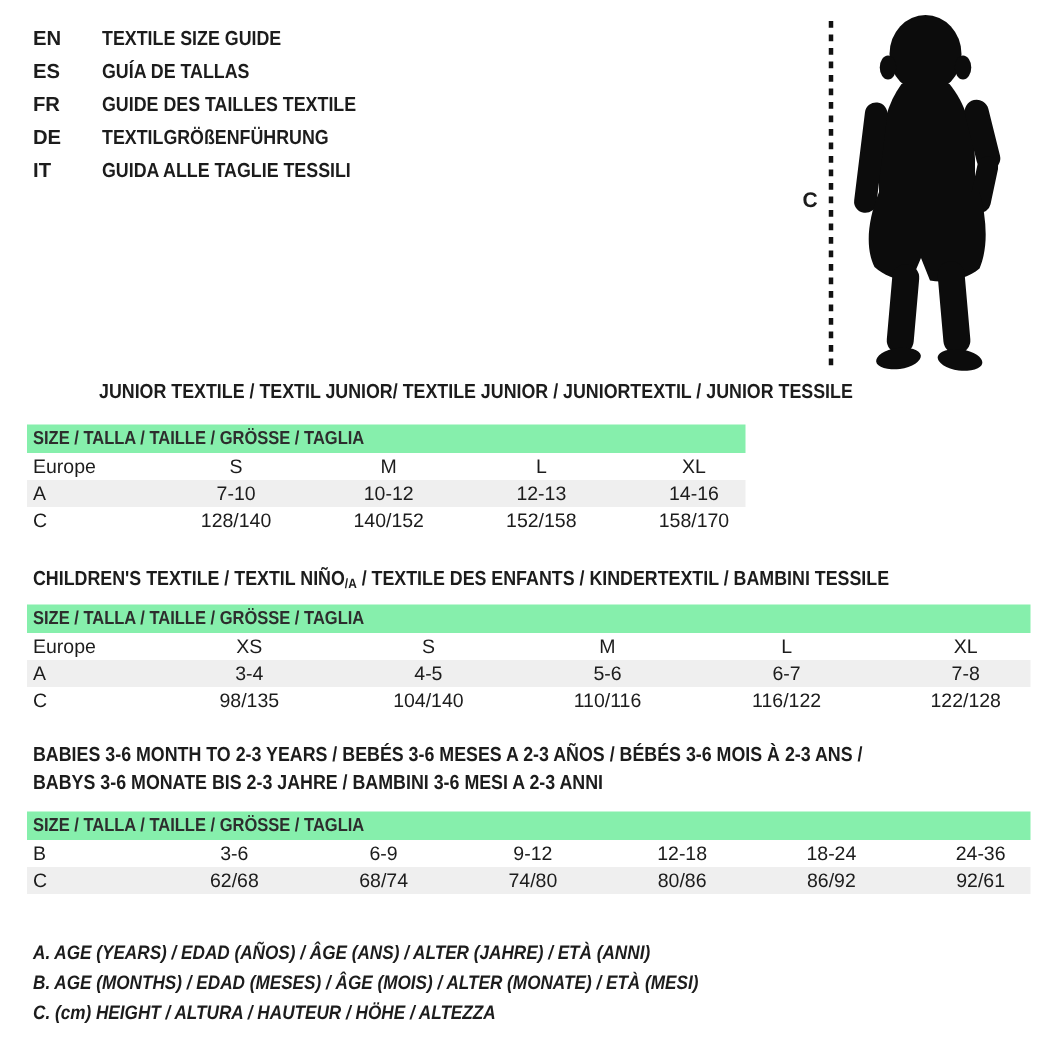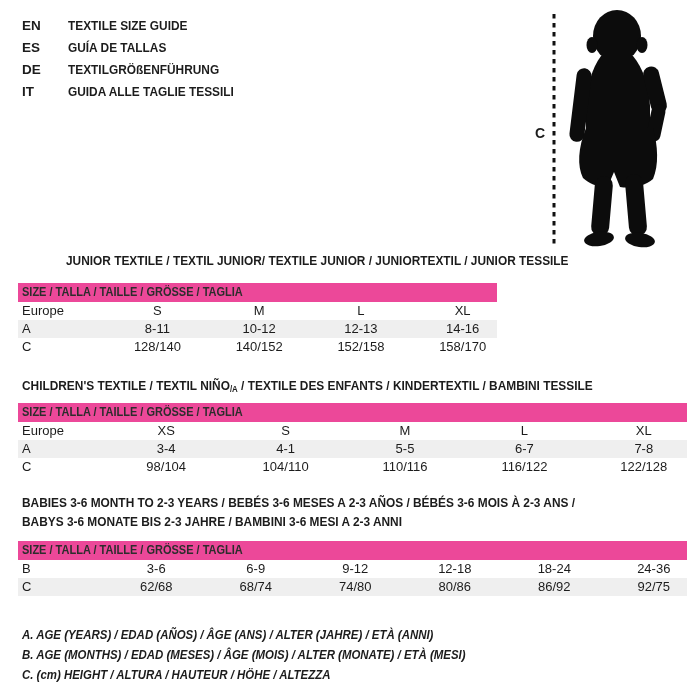--- a/index.html
+++ b/index.html
@@ -24,21 +24,21 @@
   .t2 { top:376px; }
   .t3 { top:493px; }
   .subsmall { font-size:9px; vertical-align:-2px; }
 
   
   .stable { position:absolute; left:18px; font-size:13px; }
   .tbl1 { top:283px; width:479px; }
   .tbl2 { top:403px; width:669px; }
   .tbl3 { top:541px; width:669px; }
   .size-bar {
-    background:#ec4899; height:19px; line-height:19px; padding-left:4px;
+    background:#86efac; height:19px; line-height:19px; padding-left:4px;
     font-weight:bold; font-size:12.5px; color:#2d2d2d;
   }
   .trow { display:grid; height:18px; line-height:18px; align-items:center;gap:33px; }
   .cols4 { grid-template-columns:72px repeat(4,1fr); }
   .cols5 { grid-template-columns:72px repeat(5,1fr); }
   .cols6 { grid-template-columns:72px repeat(6,1fr); }
   .rlabel { padding-left:4px; text-align:left; }
   .cell { text-align:center; }
   .stripe { background:#efefef; }
 
@@ -52,20 +52,24 @@
 <div class="page">
 
   <div class="langs">
     <div class="lang-row">
       <span class="lang-code">EN</span>
       <span class="cond">TEXTILE SIZE GUIDE</span>
     </div>
     <div class="lang-row">
       <span class="lang-code">ES</span>
       <span class="cond">GUÍA DE TALLAS</span>
+    </div>
+    <div class="lang-row">
+      <span class="lang-code">FR</span>
+      <span class="cond">GUIDE DES TAILLES TEXTILE</span>
     </div>
     <div class="lang-row">
       <span class="lang-code">DE</span>
       <span class="cond">TEXTILGRÖßENFÜHRUNG</span>
     </div>
     <div class="lang-row">
       <span class="lang-code">IT</span>
       <span class="cond">GUIDA ALLE TAGLIE TESSILI</span>
     </div>
   </div>
@@ -98,21 +102,21 @@
     </div>
     <div class="trow cols4">
       <span class="rlabel">Europe</span>
       <span class="cell">S</span>
       <span class="cell">M</span>
       <span class="cell">L</span>
       <span class="cell">XL</span>
     </div>
     <div class="trow cols4 stripe">
       <span class="rlabel">A</span>
-      <span class="cell">8-11</span>
+      <span class="cell">7-10</span>
       <span class="cell">10-12</span>
       <span class="cell">12-13</span>
       <span class="cell">14-16</span>
     </div>
     <div class="trow cols4">
       <span class="rlabel">C</span>
       <span class="cell">128/140</span>
       <span class="cell">140/152</span>
       <span class="cell">152/158</span>
       <span class="cell">158/170</span>
@@ -130,29 +134,29 @@
       <span class="rlabel">Europe</span>
       <span class="cell">XS</span>
       <span class="cell">S</span>
       <span class="cell">M</span>
       <span class="cell">L</span>
       <span class="cell">XL</span>
     </div>
     <div class="trow cols5 stripe">
       <span class="rlabel">A</span>
       <span class="cell">3-4</span>
-      <span class="cell">4-1</span>
-      <span class="cell">5-5</span>
+      <span class="cell">4-5</span>
+      <span class="cell">5-6</span>
       <span class="cell">6-7</span>
       <span class="cell">7-8</span>
     </div>
     <div class="trow cols5">
       <span class="rlabel">C</span>
-      <span class="cell">98/104</span>
-      <span class="cell">104/110</span>
+      <span class="cell">98/135</span>
+      <span class="cell">104/140</span>
       <span class="cell">110/116</span>
       <span class="cell">116/122</span>
       <span class="cell">122/128</span>
     </div>
   </div>
 
   <div class="section-title t3">
     <div><span class="cond">BABIES 3-6 MONTH TO 2-3 YEARS / BEBÉS 3-6 MESES A 2-3 AÑOS / BÉBÉS 3-6 MOIS À 2-3 ANS /</span></div>
     <div><span class="cond">BABYS 3-6 MONATE BIS 2-3 JAHRE / BAMBINI 3-6 MESI A 2-3 ANNI</span></div>
   </div>
@@ -169,21 +173,21 @@
       <span class="cell">18-24</span>
       <span class="cell">24-36</span>
     </div>
     <div class="trow cols6 stripe">
       <span class="rlabel">C</span>
       <span class="cell">62/68</span>
       <span class="cell">68/74</span>
       <span class="cell">74/80</span>
       <span class="cell">80/86</span>
       <span class="cell">86/92</span>
-      <span class="cell">92/75</span>
+      <span class="cell">92/61</span>
     </div>
   </div>
 
   <div class="legend">
     <div class="legend-line"><span class="cond">A. AGE (YEARS) / EDAD (AÑOS) / ÂGE (ANS) / ALTER (JAHRE) / ETÀ (ANNI)</span></div>
     <div class="legend-line"><span class="cond">B. AGE (MONTHS) / EDAD (MESES) / ÂGE (MOIS) / ALTER (MONATE) / ETÀ (MESI)</span></div>
     <div class="legend-line"><span class="cond">C. (cm) HEIGHT / ALTURA / HAUTEUR / HÖHE / ALTEZZA</span></div>
   </div>
 
 </div>

